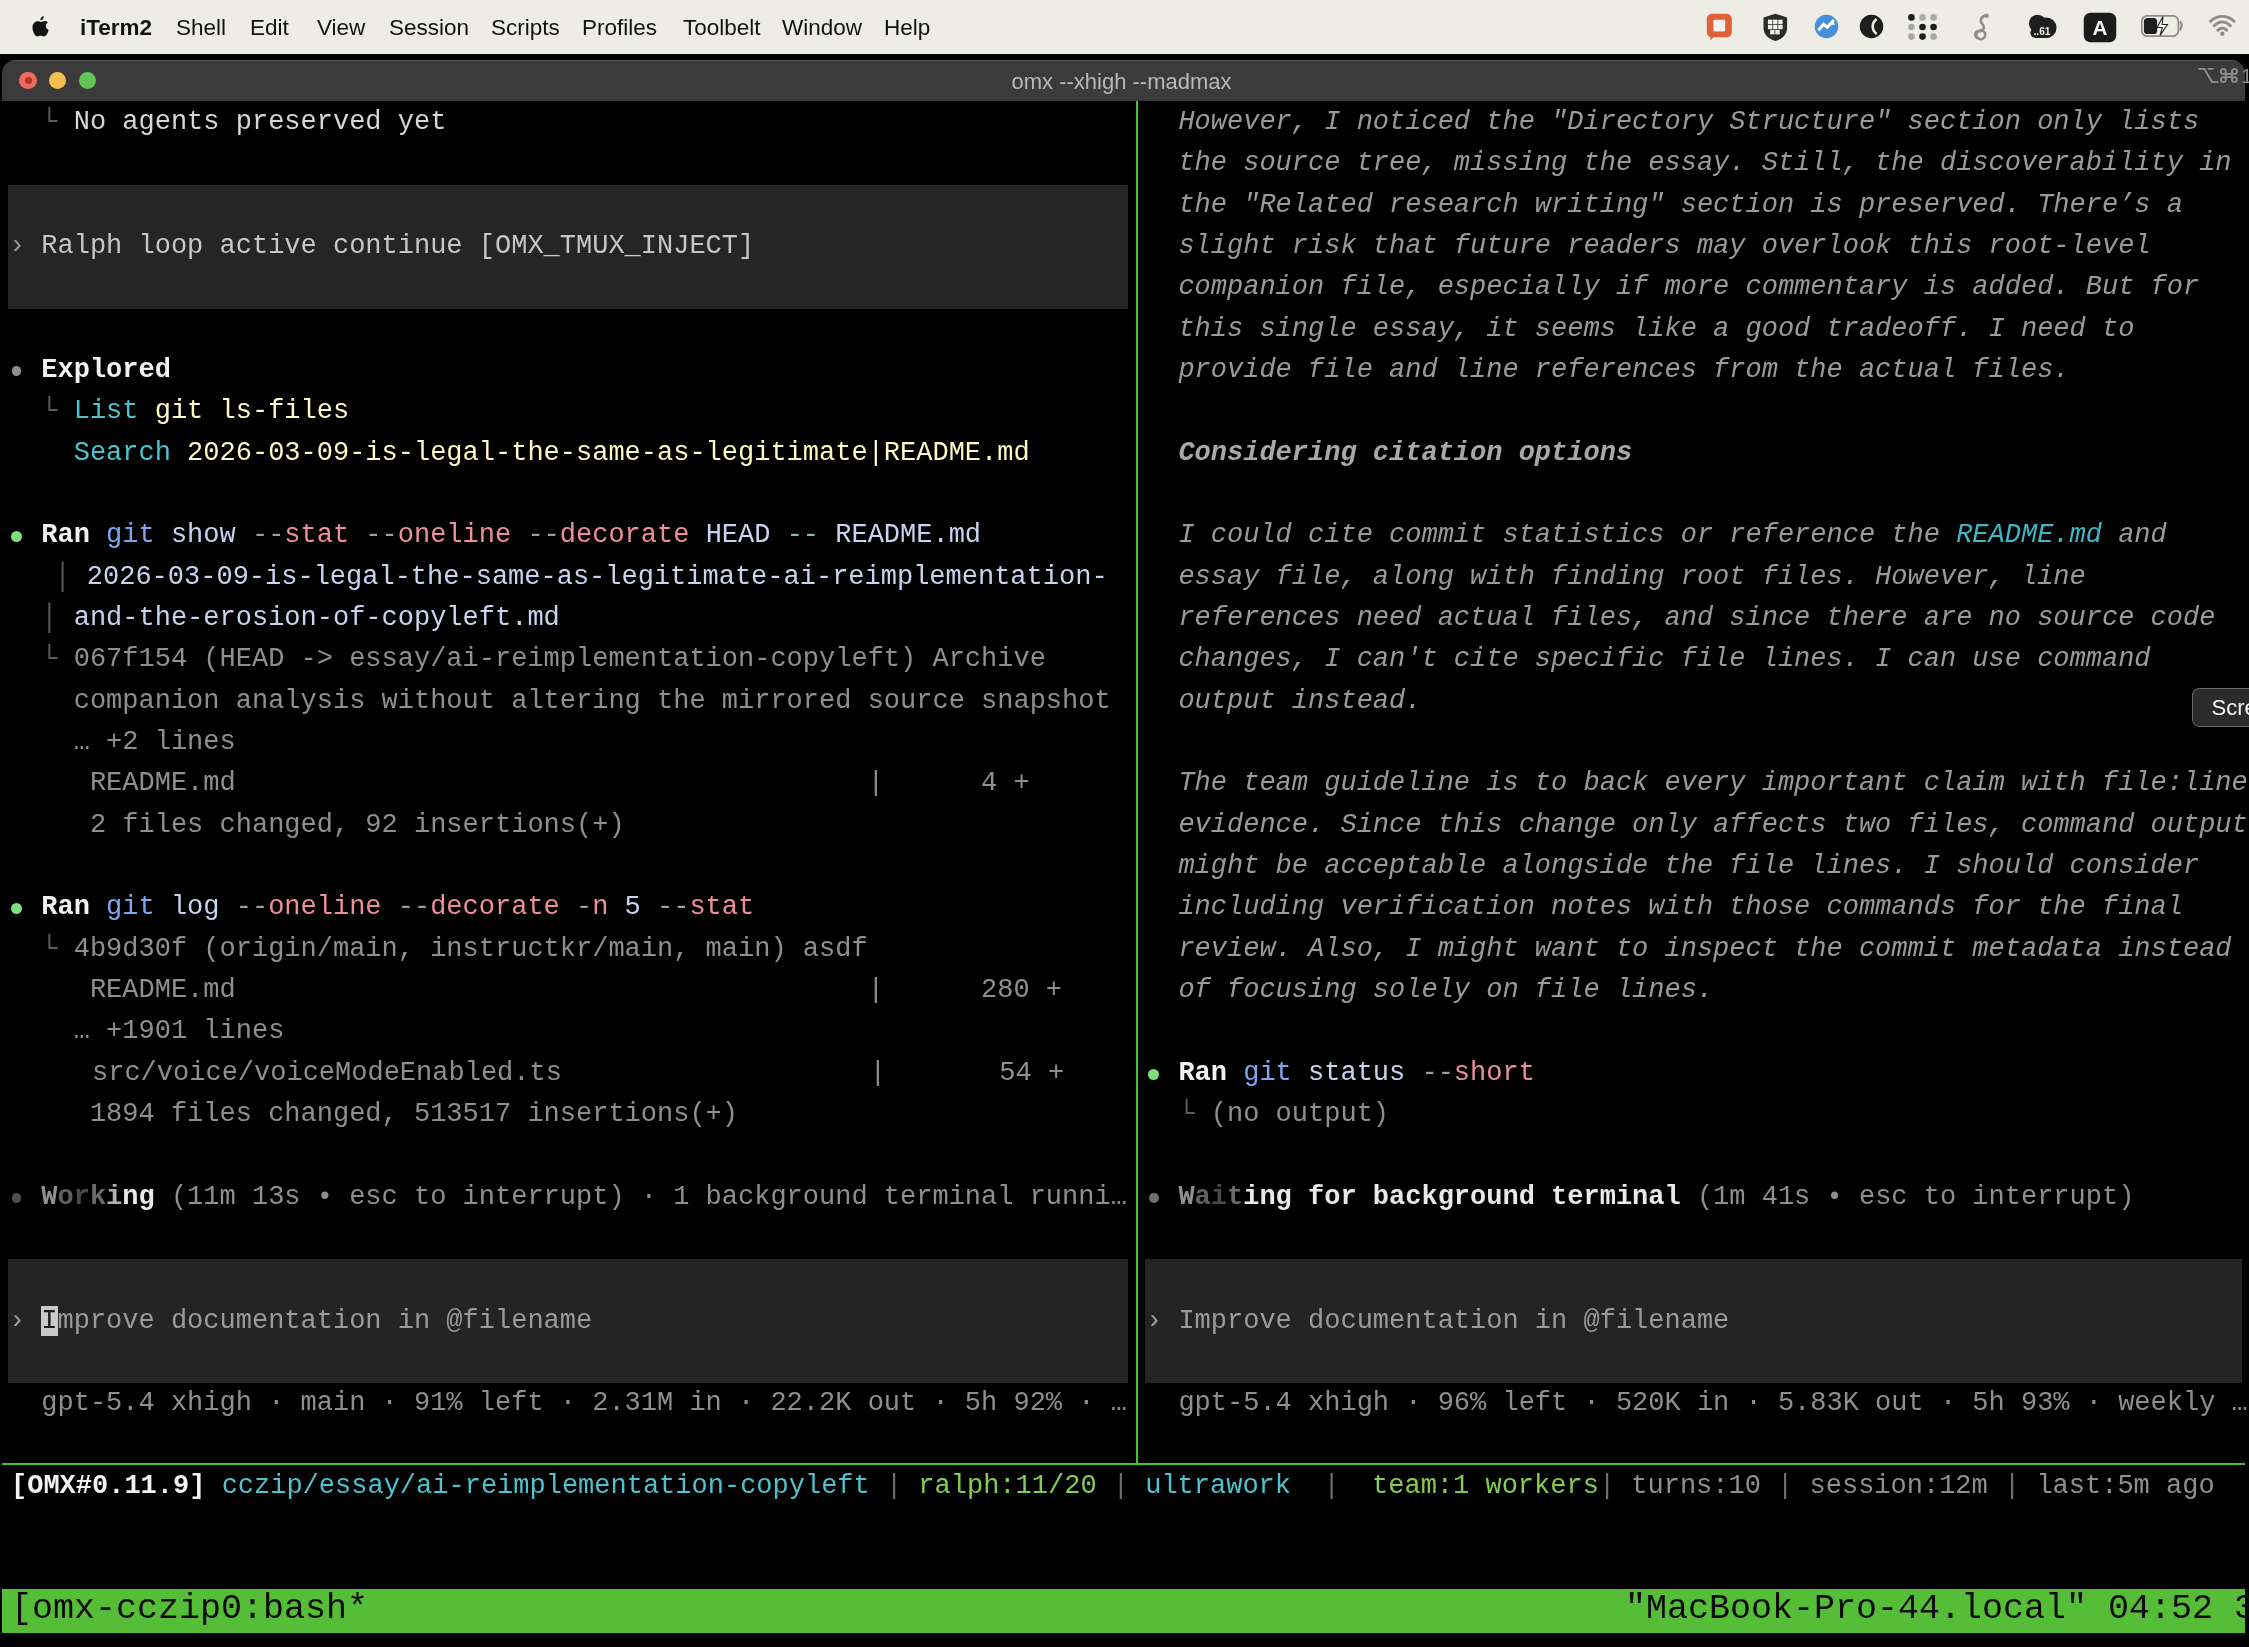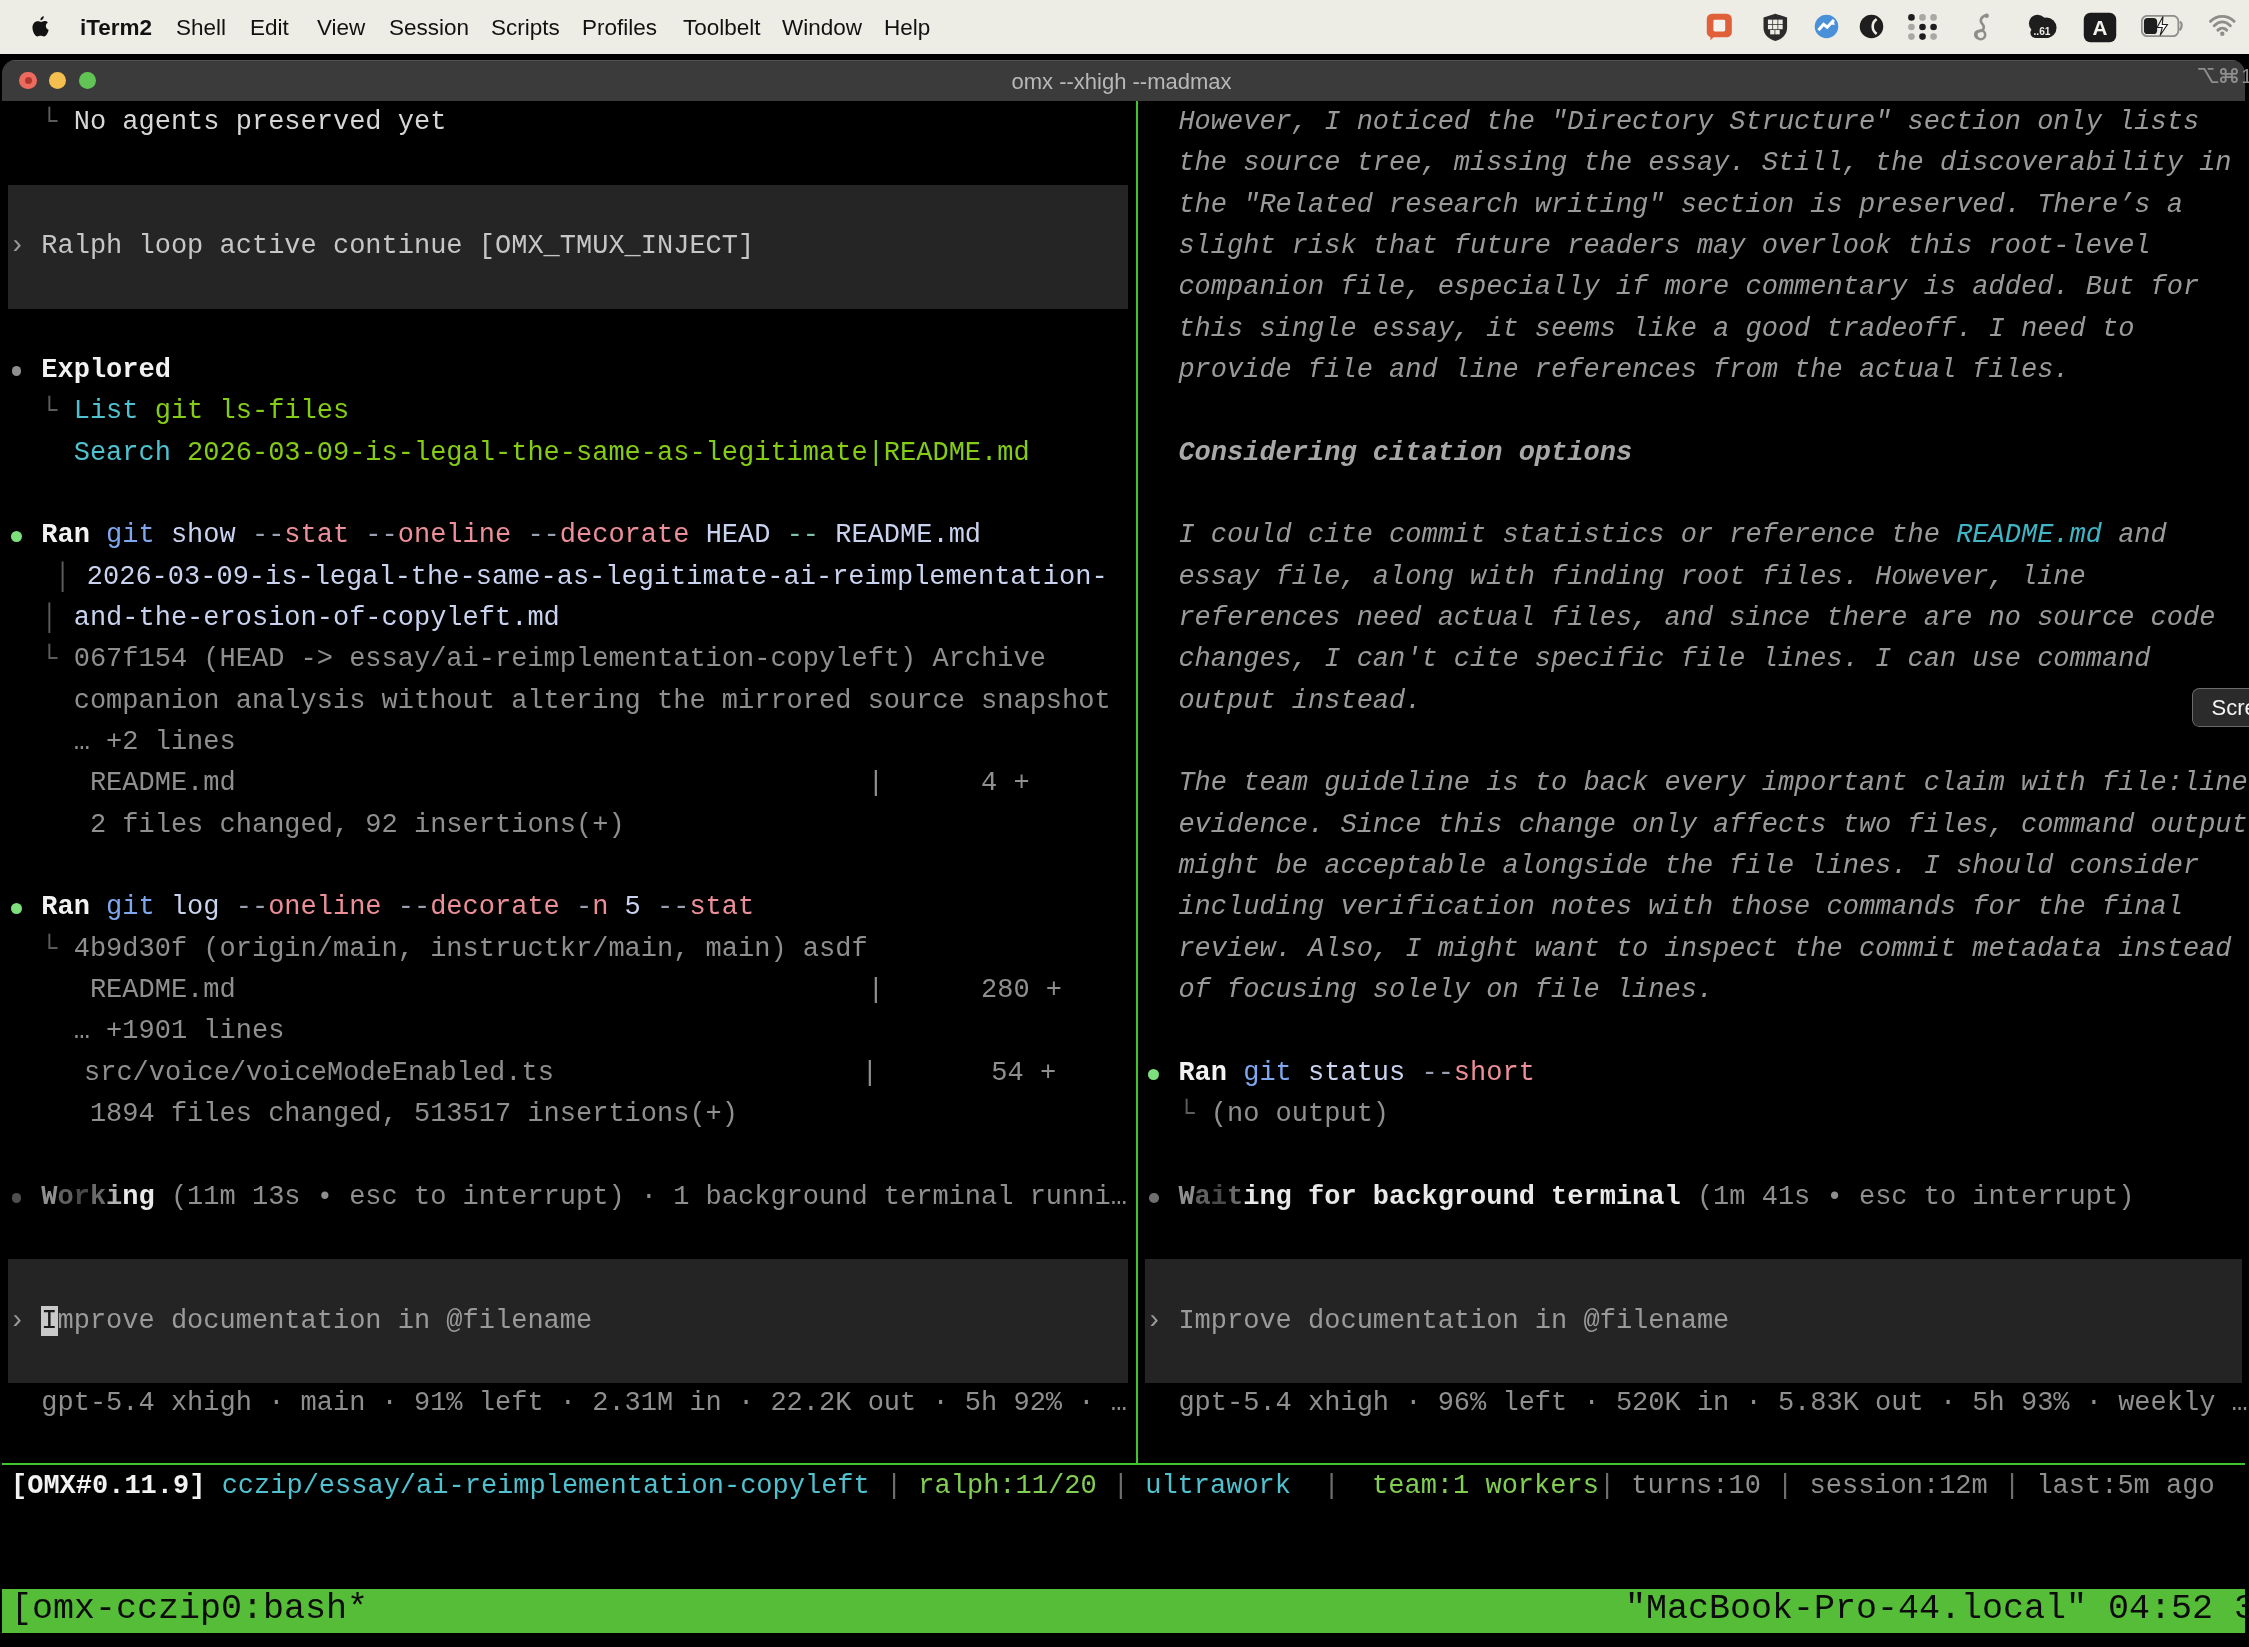--- a/index.html
+++ b/index.html
@@ -3,21 +3,21 @@
 html,body{margin:0;padding:0;background:#000;width:2250px;height:1648px;overflow:hidden}
 #menubar{position:absolute;left:0;top:0;width:2250px;height:54px;background:#edece5}
 .mi{position:absolute;top:0;height:54px;line-height:56px;font-family:"Liberation Sans",sans-serif;font-size:22.5px;color:#121212}
 .mib{font-weight:bold}
 #win{position:absolute;left:1.5px;top:60px;width:2243px;height:1586px;background:#000;border-radius:13.3px 13.3px 13.3px 13.3px;overflow:hidden}
 #titlebar{position:absolute;left:0;top:0;width:100%;height:41px;background:#3c3b3c;box-shadow:inset 0 0.7px 0 #5a595a}
 .tl{position:absolute;top:11.8px;width:17.7px;height:17.7px;border-radius:50%}
 #title{position:absolute;left:0;top:60px;width:2243px;height:41px;text-align:center;line-height:43px;font-family:"Liberation Sans",sans-serif;font-size:22px;font-weight:normal;color:#b9b8b9}
 .row{position:absolute;margin:0;font-family:"Liberation Mono",monospace;font-size:27px;line-height:41px;height:41px;white-space:pre;color:#8f8f8f}
 .nw{color:#d6d6d6} .rl{color:#c6c6c6} .g9{color:#9a9a9a} .g{color:#8f8f8f} .dg{color:#5c5c5c}
-.lg{color:#84cc16} .wb{color:#f2f2f2;font-weight:bold} .lav{color:#c9d2ef} .blu{color:#7fa7ee}
+.lg{color:#fef9c3} .wb{color:#f2f2f2;font-weight:bold} .lav{color:#c9d2ef} .blu{color:#7fa7ee}
 .pnk{color:#ec8f99} .gd{color:#98a0b0} .cy{color:#4fc1cf} .td{color:#7fbfae}
 .sg{color:#82ce52} .pipe{color:#6e6e6e}
 .b{font-weight:bold}
 .dot{position:absolute;border-radius:50%}
 .sh1{color:#8f8f8f} .sh2{color:#606060} .sh3{color:#4a4a4a} .sh4{color:#6a6a6a} .sh5{color:#b0b0b0} .sh6{color:#e9e9e9}
 .it{color:#9a9a9a;font-style:italic} .itb{color:#a8a8a8;font-style:italic;font-weight:bold} .itt{color:#3fb5c6;font-style:italic}
 .cur{background:#c9c9c9;color:#1a1a1a}
 .box{position:absolute;background:#252525}
 #divider{position:absolute;left:1136px;top:101px;width:2.2px;height:1362px;background:#3fc62e}
 #hline{position:absolute;left:1.5px;top:1463px;width:2243px;height:2.2px;background:#3fc62e}
@@ -61,21 +61,21 @@
 <pre class="row" style="left:8.9px;top:598px"><span class="dg">  │ </span><span class="lav">and-the-erosion-of-copyleft.md</span></pre>
 <pre class="row" style="left:8.9px;top:639px"><span class="dg">  └ </span><span class="g">067f154 (HEAD -&gt; essay/ai-reimplementation-copyleft) Archive</span></pre>
 <pre class="row" style="left:8.9px;top:681px"><span class="g">    companion analysis without altering the mirrored source snapshot</span></pre>
 <pre class="row" style="left:8.9px;top:722px"><span class="g">    … +2 lines</span></pre>
 <pre class="row" style="left:8.9px;top:763px"><span class="g">     README.md                                       |      4 +</span></pre>
 <pre class="row" style="left:8.9px;top:805px"><span class="g">     2 files changed, 92 insertions(+)</span></pre>
 <pre class="row" style="left:8.9px;top:887px"><i class="dot" style="background:#7de07a;width:11px;height:11px;left:2.2px;top:15.5px"></i>  <span class="wb">Ran</span> <span class="blu">git</span> <span class="lav">log</span> <span class="gd">--</span><span class="pnk">oneline</span> <span class="gd">--</span><span class="pnk">decorate</span> <span class="gd">-</span><span class="pnk">n</span> <span class="lav">5</span> <span class="gd">--</span><span class="pnk">stat</span></pre>
 <pre class="row" style="left:8.9px;top:929px"><span class="dg">  └ </span><span class="g">4b9d30f (origin/main, instructkr/main, main) asdf</span></pre>
 <pre class="row" style="left:8.9px;top:970px"><span class="g">     README.md                                       |      280 +</span></pre>
 <pre class="row" style="left:8.9px;top:1011px"><span class="g">    … +1901 lines</span></pre>
-<pre class="row" style="left:3px;top:1053px"><span class="g">     src/voice/voiceModeEnabled.ts                   |       54 +</span></pre>
+<pre class="row" style="left:11px;top:1053px"><span class="g">     src/voice/voiceModeEnabled.ts                   |       54 +</span></pre>
 <pre class="row" style="left:8.9px;top:1094px"><span class="g">     1894 files changed, 513517 insertions(+)</span></pre>
 <pre class="row" style="left:8.9px;top:1177px"><i class="dot" style="background:#4f4f4f;width:9.6px;height:9.6px;left:3px;top:16px"></i>  <span class="b"><span class="sh1">W</span><span class="sh2">o</span><span class="sh3">r</span><span class="sh4">k</span><span class="sh5">i</span><span class="sh6">ng</span></span><span class="g"> (11m 13s • esc to interrupt) · 1 background terminal runni…</span></pre>
 <pre class="row" style="left:8.9px;top:1301px"><span class="g9">› </span><span class="cur">I</span><span class="g9">mprove documentation in @filename</span></pre>
 <pre class="row" style="left:8.9px;top:1383px"><span class="g">  gpt-5.4 xhigh · main · 91% left · 2.31M in · 22.2K out · 5h 92% · …</span></pre>
 <pre class="row" style="left:1146px;top:102px"><span class="it">  However, I noticed the "Directory Structure" section only lists</span></pre>
 <pre class="row" style="left:1146px;top:143px"><span class="it">  the source tree, missing the essay. Still, the discoverability in</span></pre>
 <pre class="row" style="left:1146px;top:185px"><span class="it">  the "Related research writing" section is preserved. There’s a</span></pre>
 <pre class="row" style="left:1146px;top:226px"><span class="it">  slight risk that future readers may overlook this root-level</span></pre>
 <pre class="row" style="left:1146px;top:267px"><span class="it">  companion file, especially if more commentary is added. But for</span></pre>
 <pre class="row" style="left:1146px;top:309px"><span class="it">  this single essay, it seems like a good tradeoff. I need to</span></pre>

